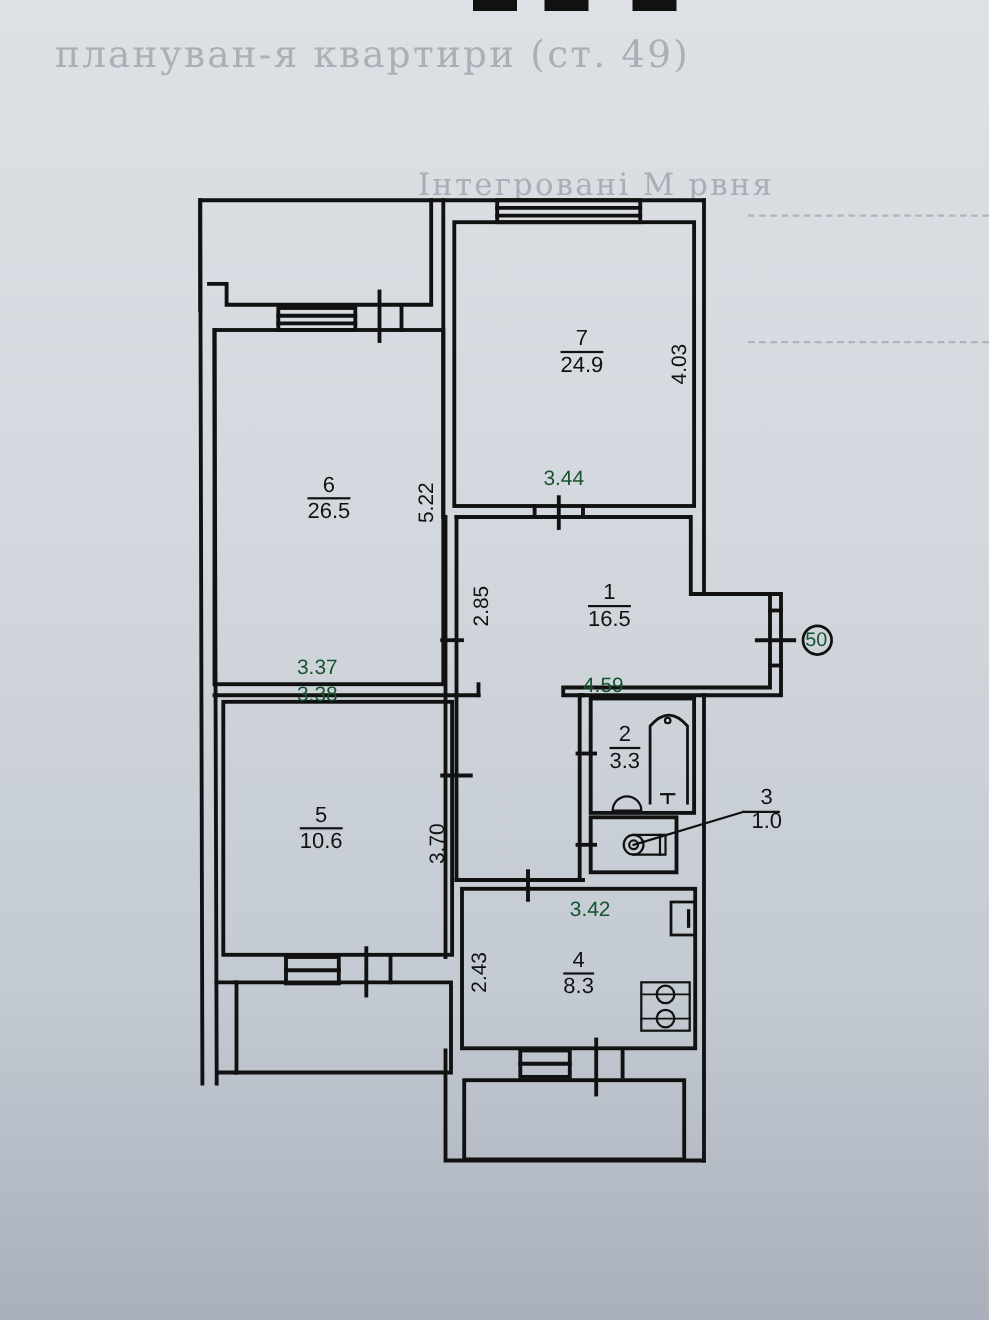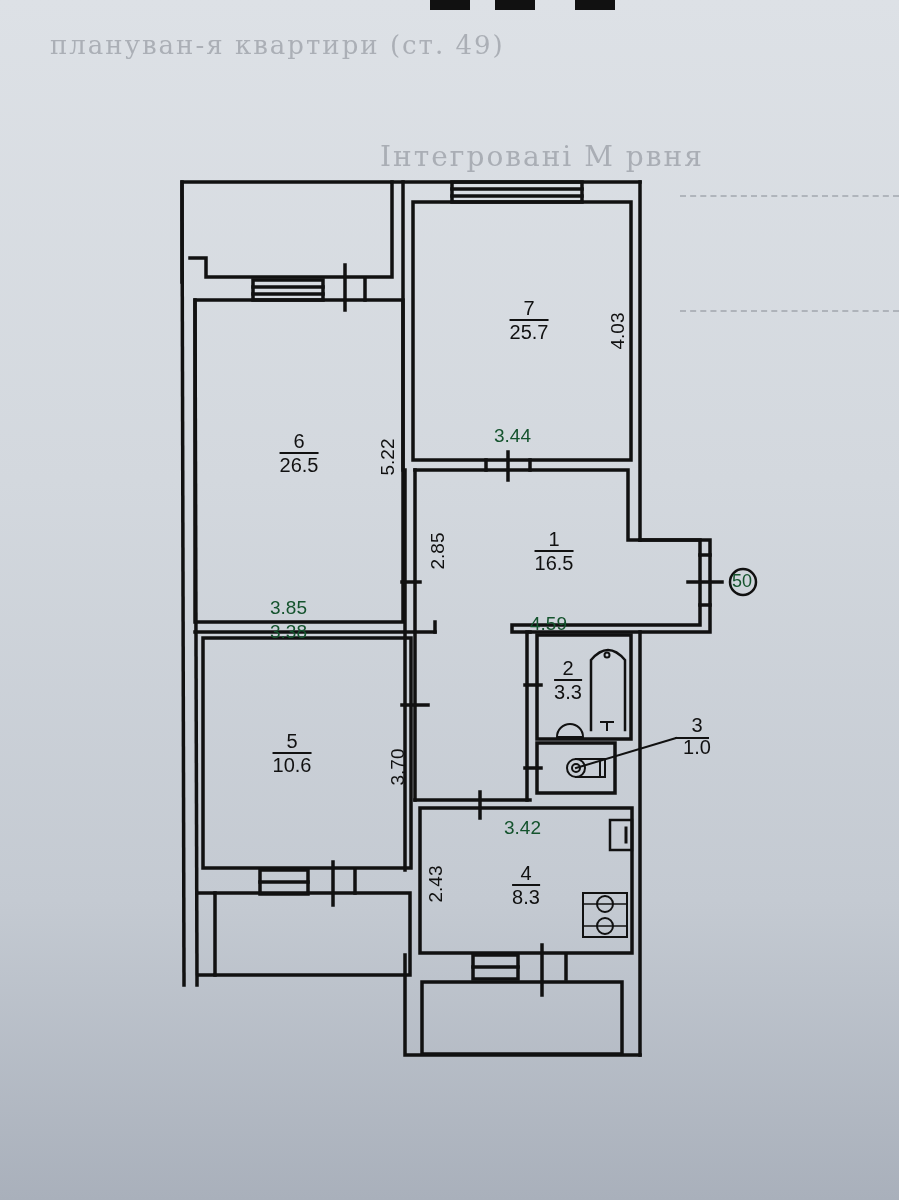--- a/index.html
+++ b/index.html
@@ -18,22 +18,22 @@
     position: absolute; height: 0; border-top: 2px dashed rgba(100,105,115,0.35);
   }
   svg#plan { position: absolute; left: 0; top: 0; }
   .top-mark {
     position:absolute; top:0; height: 10px; background:#111;
   }
 </style>
 </head>
 <body>
 
-<div class="faint" style="left:50px; top:30px; font-size:26px;">плануван-я квартири (ст. 49)</div>
-<div class="faint" style="left:380px; top:140px; font-size:28px;text-align:right;">Інтегровані М  рвня</div>
+<div class="faint" style="left:50px; top:30px; font-size:34px;">плануван-я квартири (ст. 49)</div>
+<div class="faint" style="left:380px; top:151px; font-size:28px;text-align:right;">Інтегровані М  рвня</div>
 <div class="dash" style="left:680px; top:195px; width:219px;"></div>
 <div class="dash" style="left:680px; top:310px; width:219px;"></div>
 <div class="top-mark" style="left:430px; width:40px;"></div>
 <div class="top-mark" style="left:495px; width:40px;"></div>
 <div class="top-mark" style="left:575px; width:40px;"></div>
 
 <svg id="plan" width="899" height="1200" viewBox="0 0 899 1200" fill="none" stroke="#111" stroke-width="3.5" stroke-linecap="square">
 
   <g>
     <polyline points="182,282 182,182 392,182 392,277 206,277 206,258 190,258"></polyline>
@@ -154,21 +154,21 @@
 <style>
   .rl { position:absolute; text-align:center; color:#111; font-size:20px; line-height:22px; transform: translateX(-50%); }
   .rl .n { display:block; padding: 0 6px; border-bottom: 2px solid #111; }
   .rl .a { display:block; }
   .dim { position:absolute; color:#14532d; font-size:19px; }
   .vdim { position:absolute; color:#111; font-size:19px; transform: rotate(-90deg); transform-origin: center; }
 </style>
 
 <div class="rl" style="left:529px; top:297px;">
   <span class="n">7</span>
-  <span class="a">25.7</span>
+  <span class="a">24.9</span>
 </div>
 <div class="rl" style="left:299px; top:430px;">
   <span class="n">6</span>
   <span class="a">26.5</span>
 </div>
 <div class="rl" style="left:554px; top:528px;">
   <span class="n">1</span>
   <span class="a">16.5</span>
 </div>
 <div class="rl" style="left:568px; top:657px;">
@@ -184,21 +184,21 @@
   <span class="a">10.6</span>
 </div>
 <div class="rl" style="left:526px; top:862px;">
   <span class="n">4</span>
   <span class="a">8.3</span>
 </div>
 
 <div class="dim" style="left:494px; top:425px;">3.44</div>
 <div class="vdim" style="left:600px; top:320px;">4.03</div>
 <div class="vdim" style="left:370px; top:446px;">5.22</div>
-<div class="dim" style="left:270px; top:597px;">3.85</div>
+<div class="dim" style="left:270px; top:597px;">3.37</div>
 <div class="vdim" style="left:420px; top:540px;">2.85</div>
 <div class="dim" style="left:530px; top:613px;">4.59</div>
 <div class="dim" style="left:270px; top:621px;">3.38</div>
 <div class="vdim" style="left:380px; top:756px;">3.70</div>
-<div class="dim" style="left:504px; top:817px;text-align:center;">3.42</div>
+<div class="dim" style="left:518px; top:817px;text-align:center;">3.42</div>
 <div class="vdim" style="left:418px; top:873px;">2.43</div>
 
 <div class="dim" style="left:732px; top:571px; font-size:18px;">50</div>
 
 </body></html>

